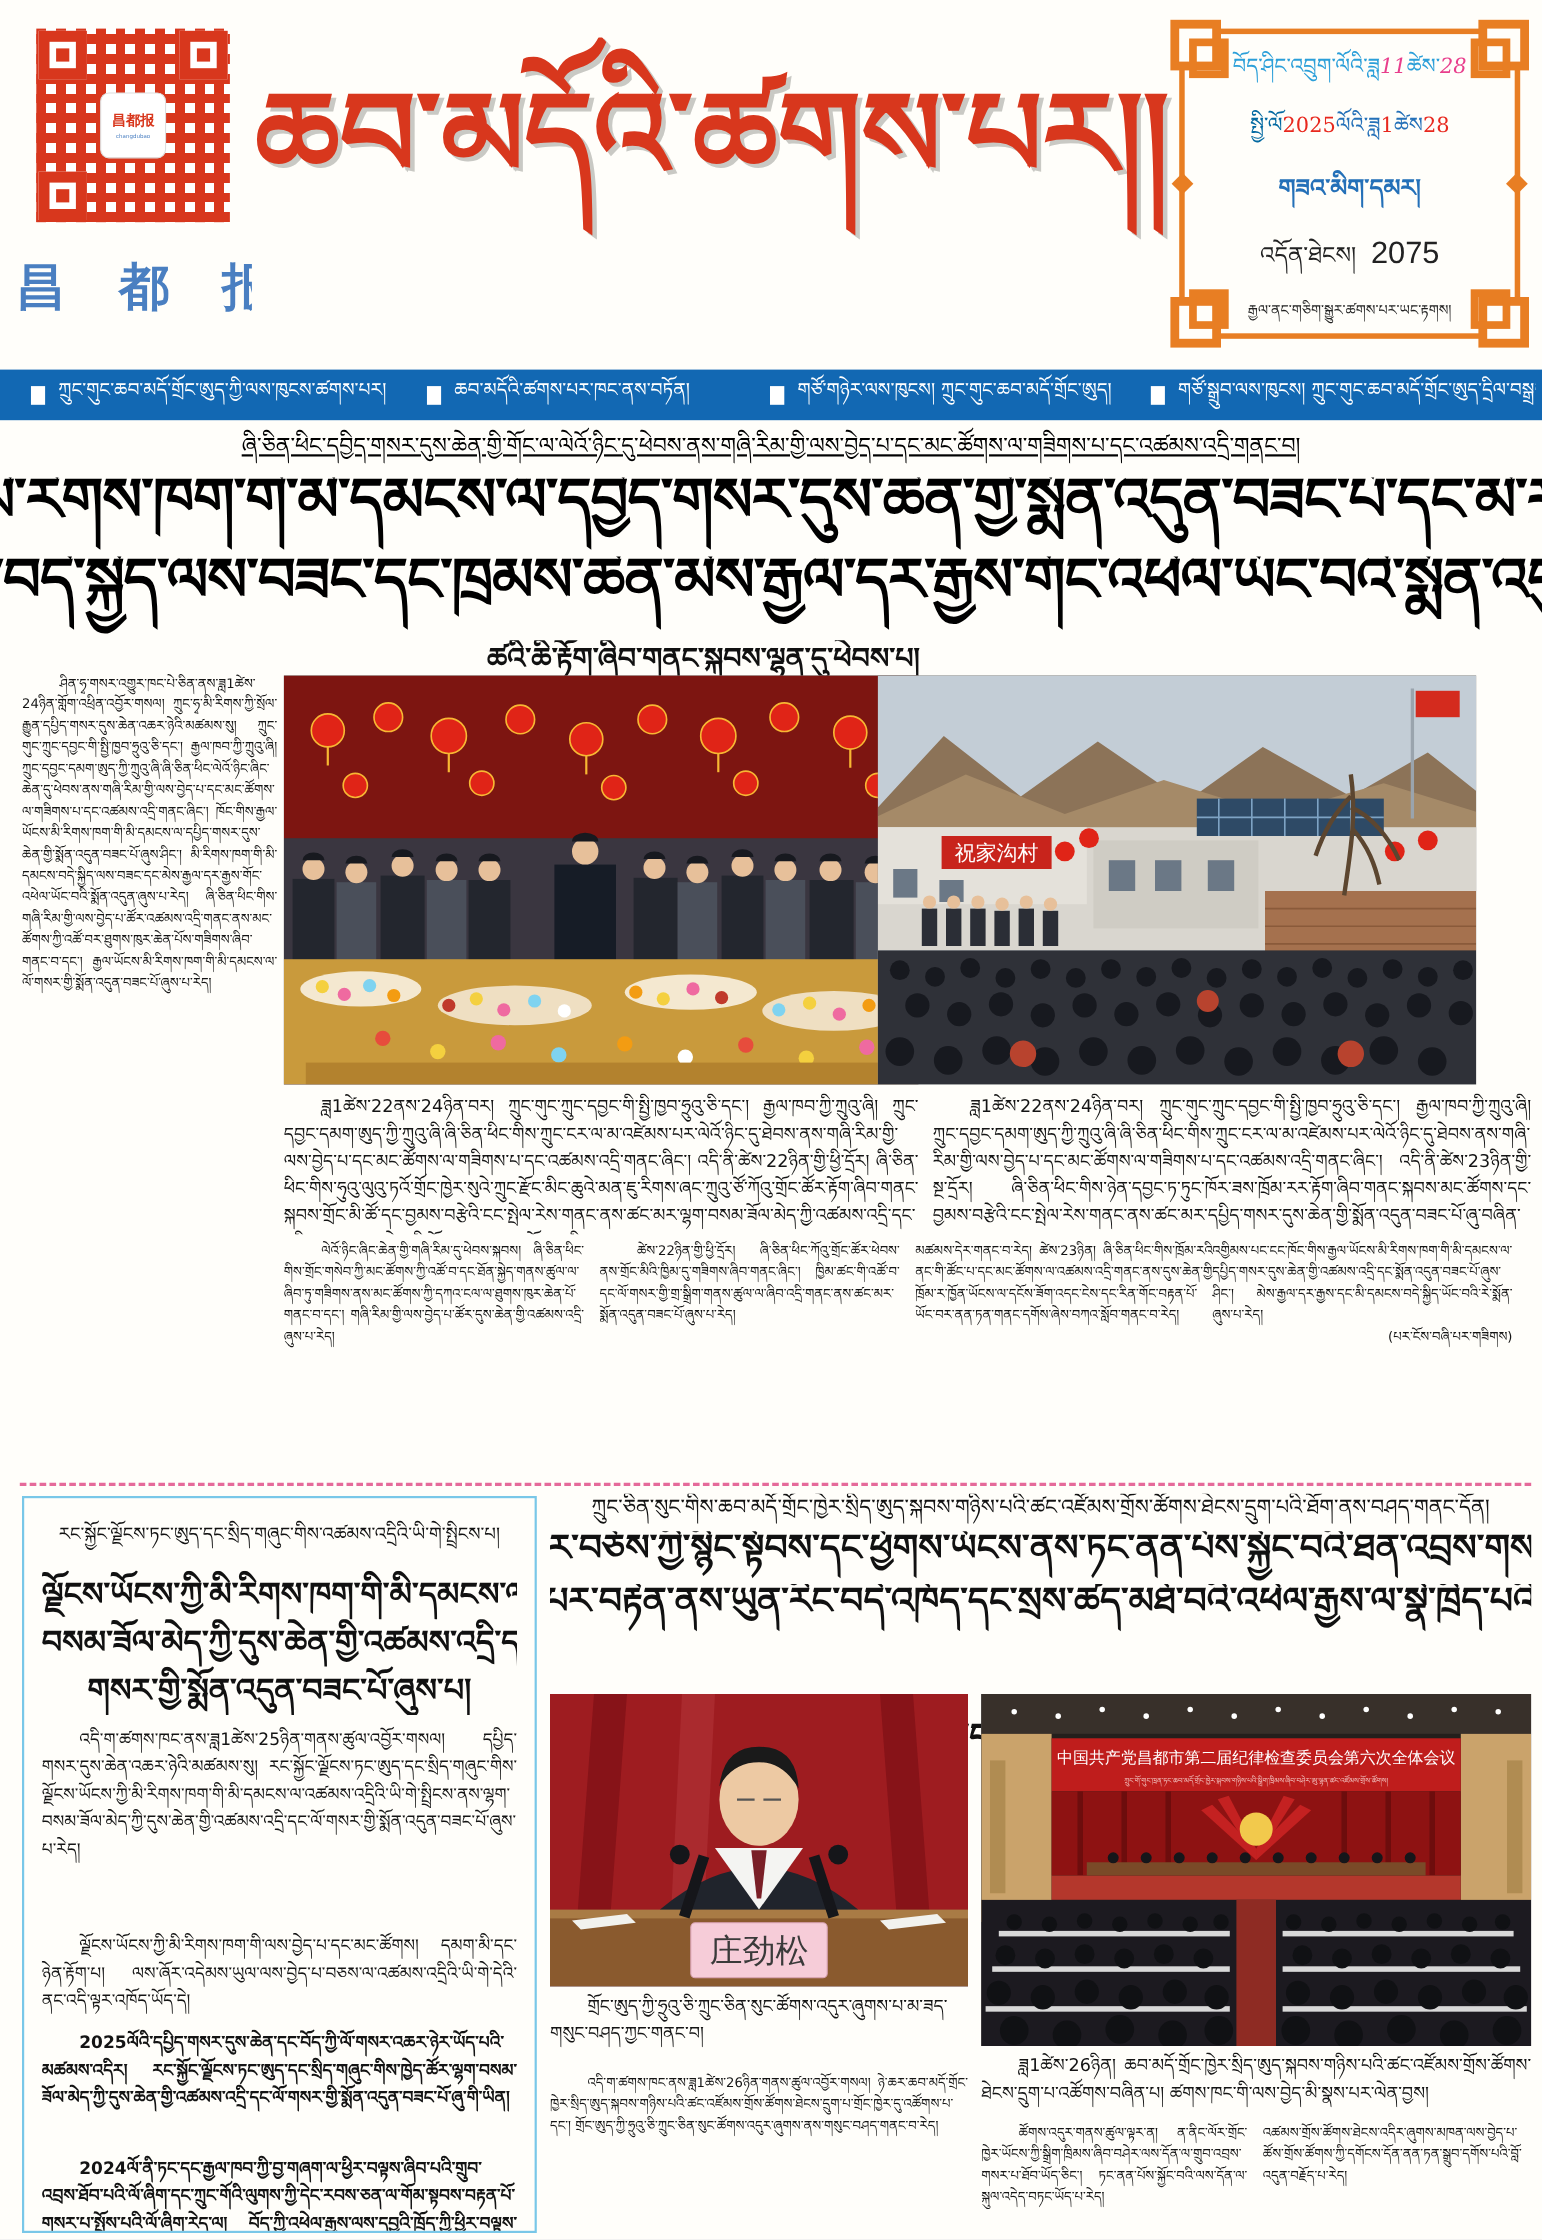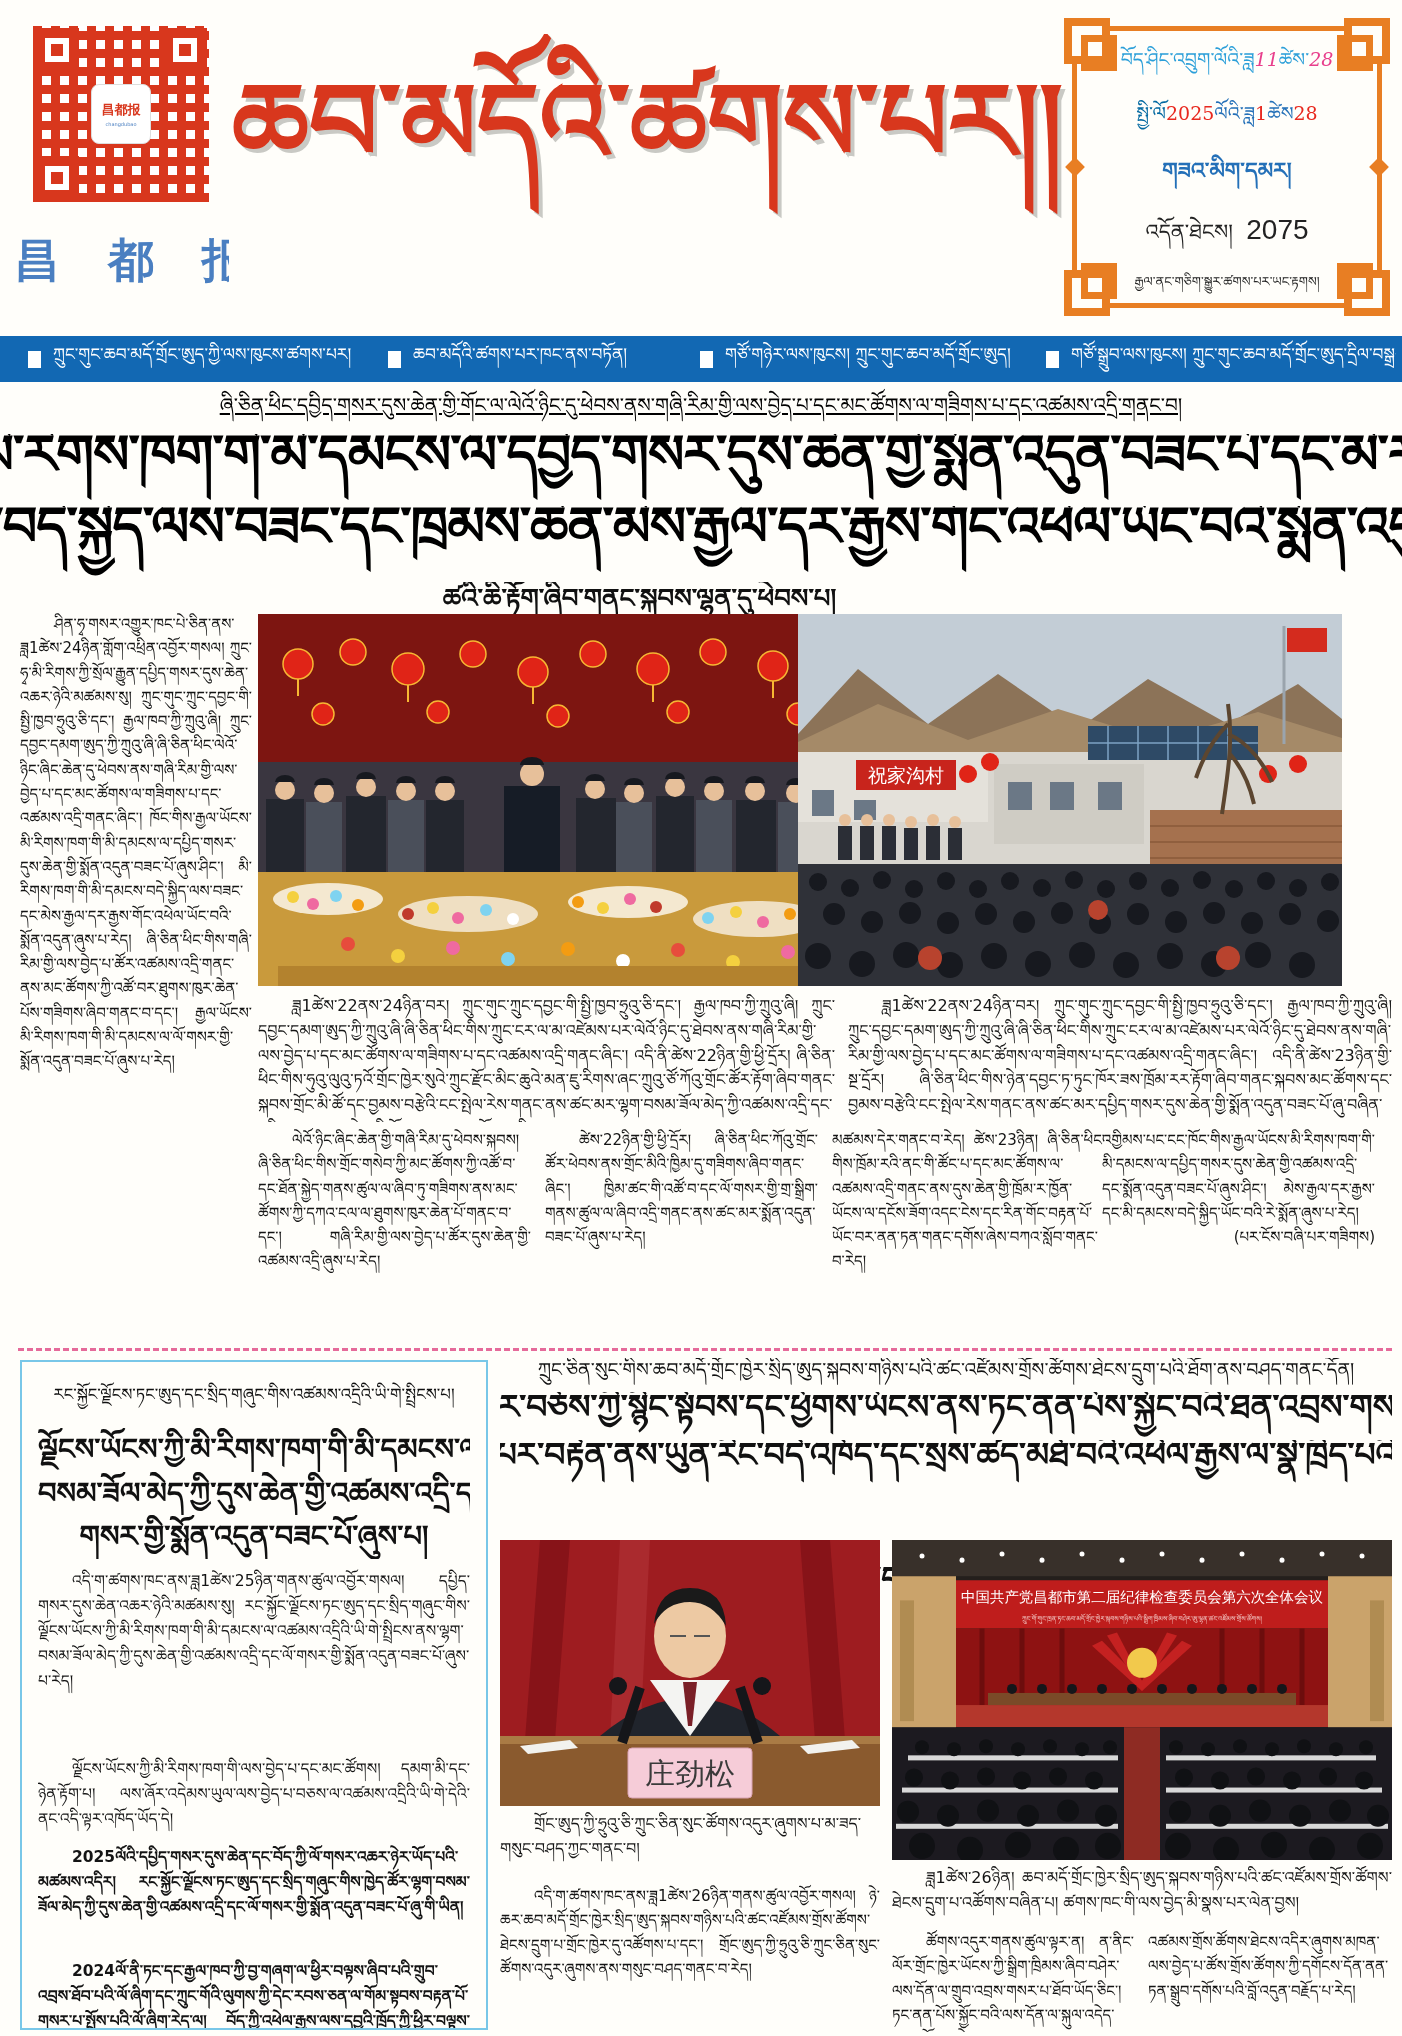--- a/index.html
+++ b/index.html
@@ -90,21 +90,21 @@
     font-size:54px; font-weight:bold; color:#000; white-space:nowrap; letter-spacing:-1px;
   }
   .h1a { top:434px; } .h1b { top:506px; }
   .subhead {
     left:0; top:582px; width:1279px; height:46px; overflow:hidden;
     display:flex; align-items:center; justify-content:center;
     font-size:26px; font-weight:bold; white-space:nowrap;
   }
 
   
-  .btxt { font-size:15px; line-height:1.62; text-align:justify; overflow:hidden; color:#141414; }
+  .btxt { font-size:12px; line-height:1.62; text-align:justify; overflow:hidden; color:#141414; }
   .btxt .indent { display:inline-block; width:34px; }
   .leftcol { left:20px; top:612px; width:232px; height:730px; }
   .cap { font-size:16px; line-height:1.55; }
   .cap1 { left:258px; top:994px; width:577px; height:128px; }
   .cap2 { left:848px; top:994px; width:544px; height:128px; }
   .mcol { top:1128px; height:216px; width:273px; }
   .mc1 { left:258px; } .mc2 { left:545px; } .mc3 { left:832px; } .mc4 { left:1102px; }
   .jump { display:block; text-align:right; }
 
   .divider { left:18px; top:1348px; width:1374px; height:0; border-top:3px dashed #e56a9a; }

